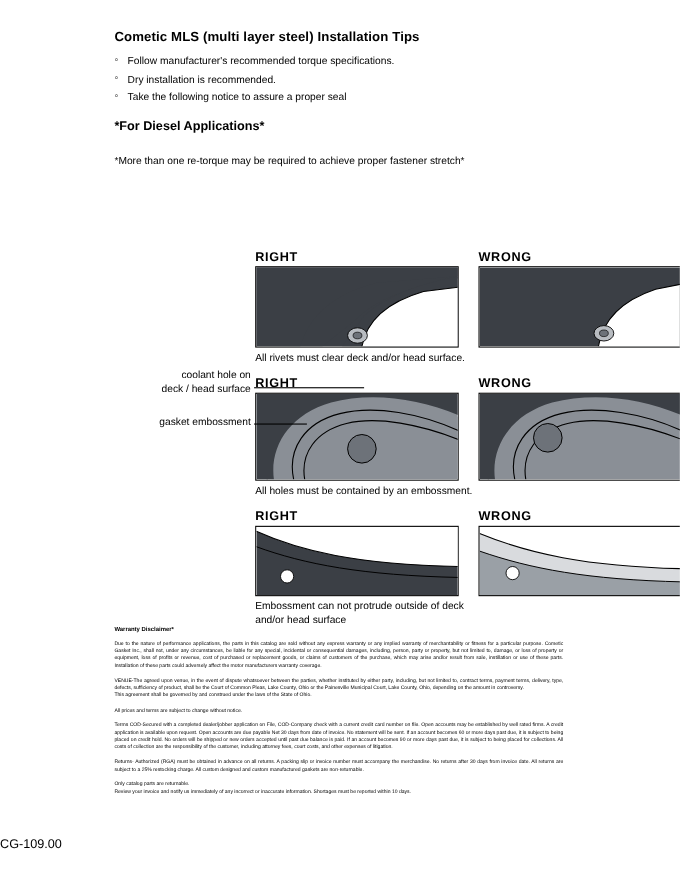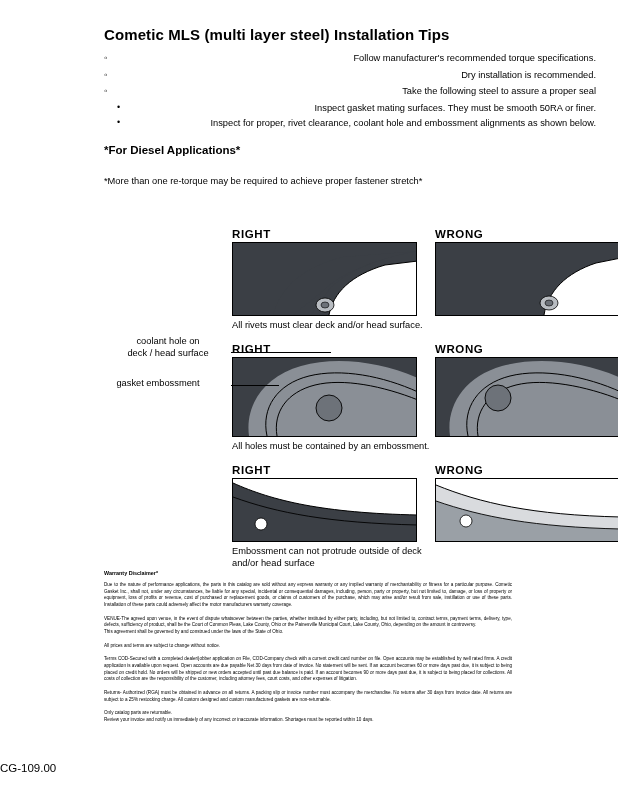--- a/index.html
+++ b/index.html
@@ -14,28 +14,28 @@
   .page{
     position:relative;
     width:618px;height:800px;
     padding:0;
   }
   .content{
     position:absolute;
     left:104px; top:26px; right:22px;
   }
   h1.title{
-    font-size:15px;
+    font-size:12px;
     font-weight:bold;
     margin:0 0 10px 0;
     letter-spacing:0.1px;
   }
   ul.bullets{
     list-style:none;
-    margin:0;padding:0;text-align:right;
+    margin:0;padding:0;
   }
   ul.bullets > li{
     font-size:9.3px;
     margin:0 0 5px 0;
     padding-left:12px;
     position:relative;
     line-height:1.25;
   }
   ul.bullets > li:before{
     content:"\25E6";
@@ -113,21 +113,21 @@
   .caption{
     font-size:9.3px;
     margin:3px 0 12px 0;
     line-height:1.3;
   }
 
   
   .annot{
     position:absolute;
     font-size:9.3px;
-    text-align:center;
+    text-align:right;
     line-height:1.25;
   }
   .annot-line{
     position:absolute;
     height:1px;background:#000;
   }
 
   
   .warranty{
     position:absolute;
@@ -162,29 +162,21 @@
     <h1 class="title">Cometic MLS (multi layer steel) Installation Tips</h1>
 
     <ul class="bullets">
       <li>
         <span>Follow manufacturer's recommended torque specifications.</span>
       </li>
       <li>
         <span>Dry installation is recommended.</span>
       </li>
       <li>
-        <span>Take the following steel to assure a proper seal</span>
-        <ul class="sub">
-          <li>
-            <span>Inspect gasket mating surfaces.  They must be smooth 50RA or finer.</span>
-          </li>
-          <li>
-            <span>Inspect for proper, rivet clearance, coolant hole and embossment alignments as shown below.</span>
-          </li>
-        </ul>
+        <span>Take the following notice to assure a proper seal</span>
       </li>
     </ul>
 
     <h2 class="subtitle">*For Diesel Applications*</h2>
     <p class="note">*More than one re-torque may be required to achieve proper fastener stretch*</p>
   </div>
 
   <div class="figures" style="left:232px;top:228px;width:388px;">
 
     <div class="figrow">

